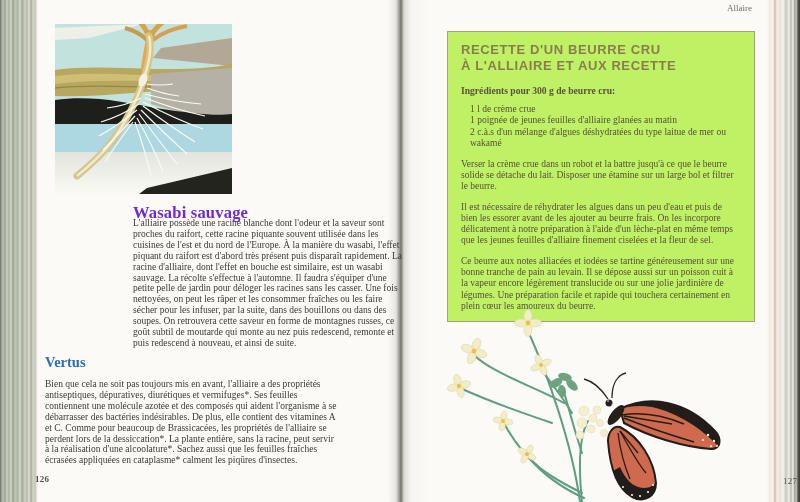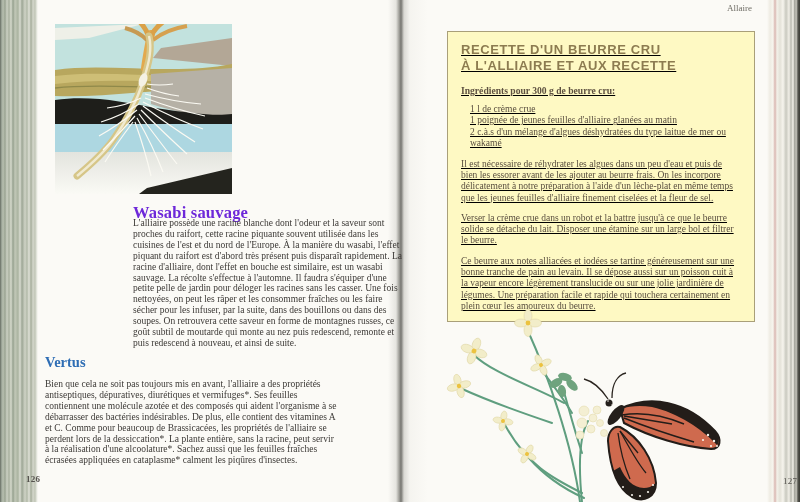--- a/index.html
+++ b/index.html
@@ -14,36 +14,36 @@
   .edge-right{position:absolute;right:0;top:0;width:33px;height:502px;
     background:linear-gradient(90deg,#fbfaf6 0,#efece3 3px,#f7f5ee 6px,#d9b6b0 8px,#f3f1e9 10px,
       #e4e2d8 13px,#f6f4ed 16px,#c9c9bf 19px,#f1efe7 22px,#b9b9b0 24px,#f4f2ea 26px,#8f8f86 28px,
       #d9d8cf 29px,#55554e 31px,#3a3a34 33px);}
   
   .gutter{position:absolute;left:388px;top:0;width:42px;height:502px;
     background:linear-gradient(90deg,rgba(130,130,122,0) 0,rgba(130,130,122,0.18) 8px,
       rgba(90,90,83,0.55) 11px,rgba(60,60,55,0.7) 13px,rgba(140,140,132,0.3) 16px,
       rgba(200,200,192,0.12) 22px,rgba(255,255,255,0) 40px);}
   .pn{position:absolute;font-size:9px;color:#55534e;letter-spacing:.3px;}
-  .pn-left{left:26px;top:474px;font-weight:bold;}
+  .pn-left{left:35px;top:474px;font-weight:bold;}
   .pn-right{left:735px;top:476px;margin-left:48px;}
   .running-head{position:absolute;left:690px;top:3px;width:62px;text-align:right;
     font-size:9px;color:#6e6c64;}
   
   .illus-root{position:absolute;left:55px;top:24px;width:177px;height:170px;}
   .h-wasabi{position:absolute;left:133px;top:203px;margin:0;font-size:16.5px;font-weight:bold;
     color:#6d28d9;letter-spacing:.2px;}
   .p-body{position:absolute;margin:0;font-size:9.5px;line-height:10.9px;color:#3b3835;text-align:left;}
   .p-wasabi{left:133px;top:218px;width:270px;}
   .h-vertus{position:absolute;left:45px;top:354px;margin:0;font-size:14.5px;font-weight:bold;
     color:#2e6db4;}
   .p-vertus{left:45px;top:379px;width:292px;}
   
   .recipe-box{position:absolute;left:447px;top:31px;width:308px;box-sizing:border-box;
-    border:1.5px solid #a99f79;padding:10px 15px 9px 13px;background:#fef9c3;text-decoration:underline;}
+    border:1.5px solid #a99f79;padding:10px 15px 9px 13px;background:#bef264;}
   .r-title{font-family:"Liberation Sans", sans-serif;font-weight:bold;font-size:13px;
     line-height:16px;color:#8c7b50;letter-spacing:.6px;margin:0 0 11px 0;}
   .r-ing-label{font-size:9.6px;font-weight:bold;color:#5d5040;margin:0 0 8px 0;}
   .r-ing{list-style:none;margin:0 0 2px 0;padding:0 0 0 9px;}
   .r-ing li{font-size:9.5px;line-height:11.4px;color:#584d3e;}
   .r-step{font-size:9.5px;line-height:11.3px;color:#584d3e;margin:9px 0 0 0;}
   .illus-butterfly{position:absolute;left:432px;top:293px;width:300px;height:209px;}
 </style>
 </head>
 <body>
@@ -120,22 +120,22 @@
       <div class="r-title">
         <span>RECETTE D'UN BEURRE CRU</span><br>
         <span>À L'ALLIAIRE ET AUX RECETTE</span>
       </div>
       <div class="r-ing-label">Ingrédients pour 300 g de beurre cru:</div>
       <ul class="r-ing">
         <li>1 l de crème crue</li>
         <li>1 poignée de jeunes feuilles d'alliaire glanées au matin</li>
         <li>2 c.à.s d'un mélange d'algues déshydratées du type laitue de mer ou wakamé</li>
       </ul>
+      <p class="r-step">Verser la crème crue dans un robot et la battre jusqu'à ce que le beurre solide se détache du lait. Disposer une étamine sur un large bol et filtrer le beurre.</p>
       <p class="r-step">Il est nécessaire de réhydrater les algues dans un peu d'eau et puis de bien les essorer avant de les ajouter au beurre frais. On les incorpore délicatement à notre préparation à l'aide d'un lèche-plat en même temps que les jeunes feuilles d'alliaire finement ciselées et la fleur de sel.</p>
-      <p class="r-step">Verser la crème crue dans un robot et la battre jusqu'à ce que le beurre solide se détache du lait. Disposer une étamine sur un large bol et filtrer le beurre.</p>
       <p class="r-step">Ce beurre aux notes alliacées et iodées se tartine généreusement sur une bonne tranche de pain au levain. Il se dépose aussi sur un poisson cuit à la vapeur encore légèrement translucide ou sur une jolie jardinière de légumes. Une préparation facile et rapide qui touchera certainement en plein cœur les amoureux du beurre.</p>
     </div>
 
     <div class="illus-butterfly">
       <svg width="300" height="209" viewBox="0 0 300 209">
 
         <g stroke="#5f9e7f" stroke-width="2" fill="none" stroke-linecap="round">
           <path d="M150,209 C146,170 148,142 156,128"></path>
           <path d="M148,209 C140,150 115,80 96,38"></path>
           <path d="M132,110 C105,95 60,80 42,62"></path>

